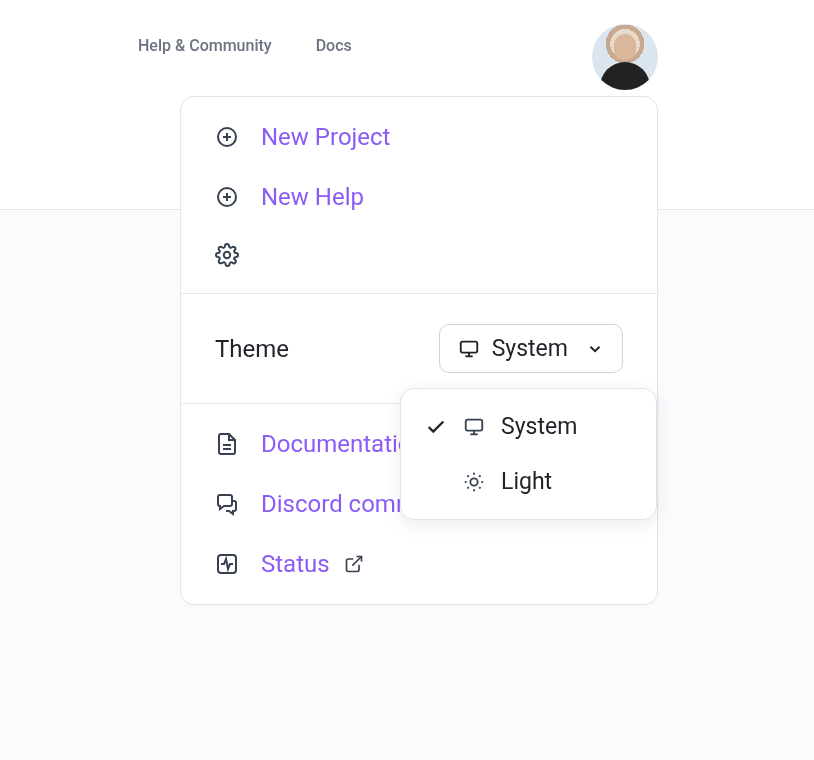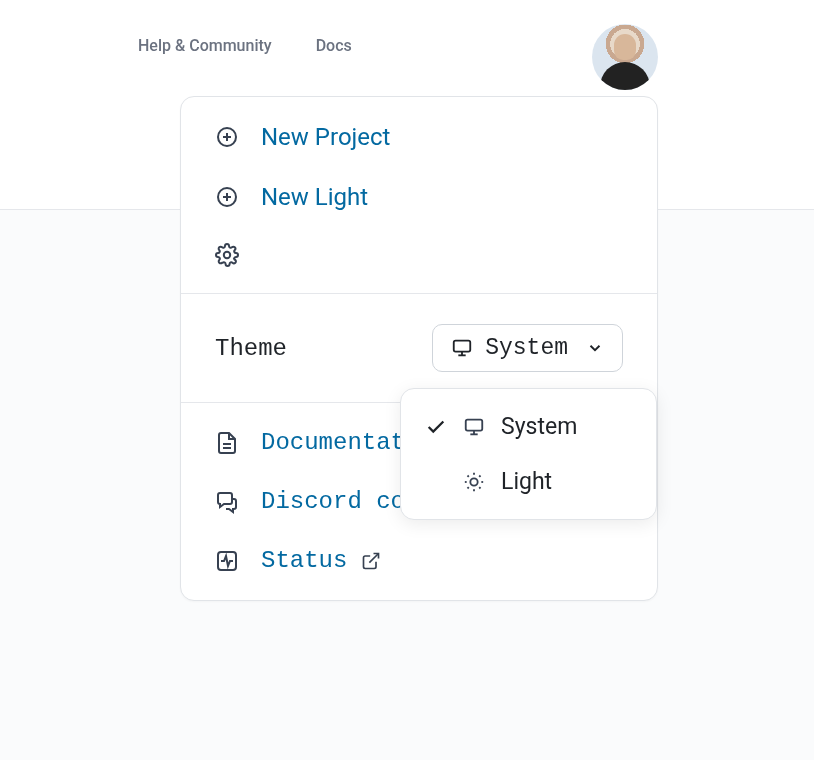--- a/index.html
+++ b/index.html
@@ -63,28 +63,28 @@
     top: 96px;
     left: 180px;
     width: 478px;
     background: #ffffff;
     border: 1px solid #e1e4e8;
     border-radius: 14px;
     box-shadow: 0 1px 2px rgba(0,0,0,0.03);
     z-index: 10;
   }
   .section { padding: 10px 0; }
-  .section + .section { border-top: 1px solid #e5e7eb; font-family: Liberation Mono, monospace; }
+  .section + .section { border-top: 1px solid #e5e7eb; }
   .menu-item {
     display: flex;
     align-items: center;
     gap: 22px;
     padding: 16px 34px;
     font-size: 24px;
-    color: #0369a1;
+    color: #8b5cf6;
     cursor: pointer;
     white-space: nowrap;
   }
   .menu-item .mi-icon { width: 24px; height: 24px; flex: 0 0 24px; color:#374151; }
   .menu-item .ext-icon { width:20px; height:20px; margin-left: -8px; color:#374151;}
   .theme-row {
     display: flex;
     align-items: center;
     justify-content: space-between;
     padding: 20px 34px;
@@ -156,21 +156,21 @@
       <span>New Project</span>
     </div>
     <div class="menu-item">
       <span class="mi-icon">
         <svg viewBox="0 0 24 24" fill="none" stroke="currentColor" stroke-width="2">
             <circle cx="12" cy="12" r="9"></circle>
             <line x1="12" y1="8" x2="12" y2="16"></line>
             <line x1="8" y1="12" x2="16" y2="12"></line>
           </svg>
       </span>
-      <span>New Light</span>
+      <span>New Help</span>
     </div>
     <div class="menu-item">
       <span class="mi-icon">
         <svg viewBox="0 0 24 24" fill="none" stroke="currentColor" stroke-width="2">
             <circle cx="12" cy="12" r="3.2"></circle>
             <path d="M19.4 15a1.7 1.7 0 0 0 .34 1.87l.6.06a2 2 0 1 1-2.83 2.83l-.06-.06a1.7 1.7 0 0 0-1.87-.34 1.7 1.7 0 0 0-1 1.55V21a2 2 0 1 1-4 0v-.09a1.7 1.7 0 0 0-1-1.55 1.7 1.7 0 0 0-1.87.34l-.6.06a2 2 0 1 1-2.83-2.83l.06-.06a1.7 1.7 0 0 0 .34-1.87 1.7 1.7 0 0 0-1.55-1H3a2 2 0 1 1 0-4h.09a1.7 1.7 0 0 0 1.55-1 1.7 1.7 0 0 0-.34-1.87l-.06-.06a2 2 0 1 1 2.83-2.83l.06.06a1.7 1.7 0 0 0 1.87.34H9a1.7 1.7 0 0 0 1-1.55V3a2 2 0 1 1 4 0v.09a1.7 1.7 0 0 0 1 1.55 1.7 1.7 0 0 0 1.87-.34l.06-.06a2 2 0 1 1 2.83 2.83l-.06.06a1.7 1.7 0 0 0-.34 1.87V9a1.7 1.7 0 0 0 1.55 1H21a2 2 0 1 1 0 4h-.09a1.7 1.7 0 0 0-1.55 1z"></path>
           </svg>
       </span>
     </div>
   </div>

